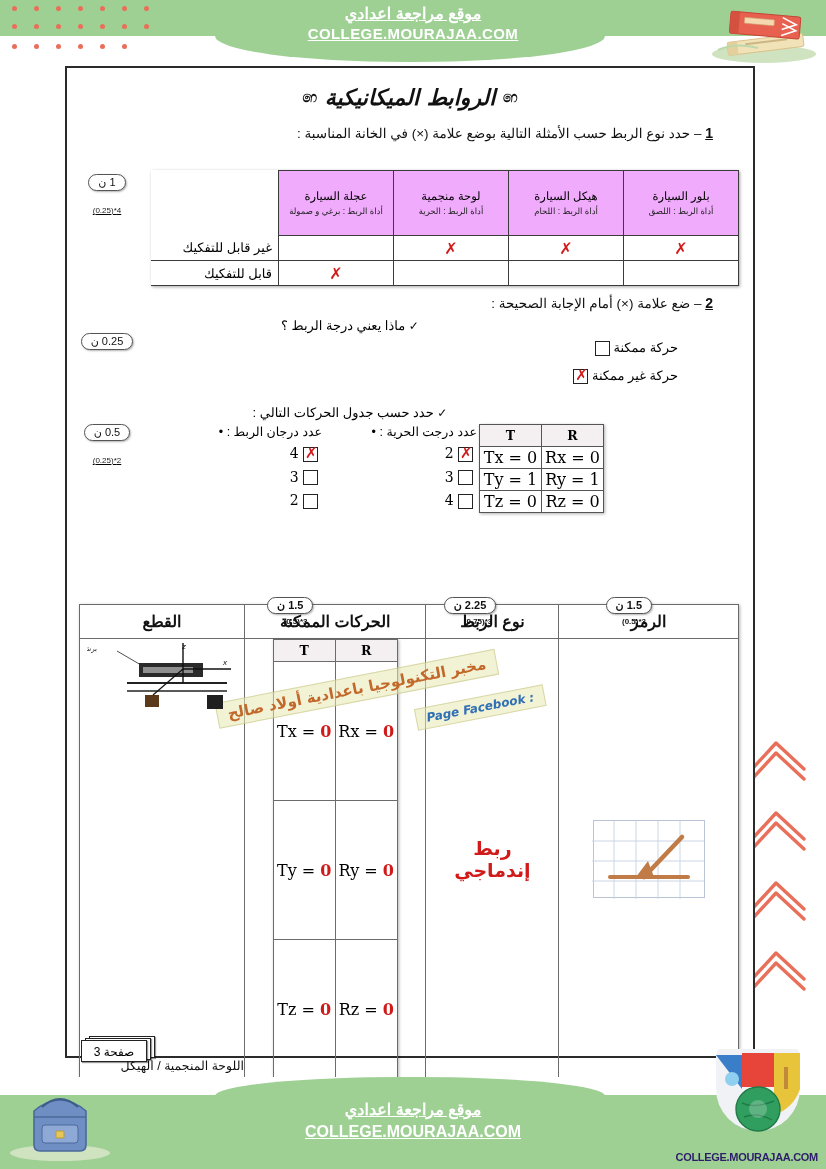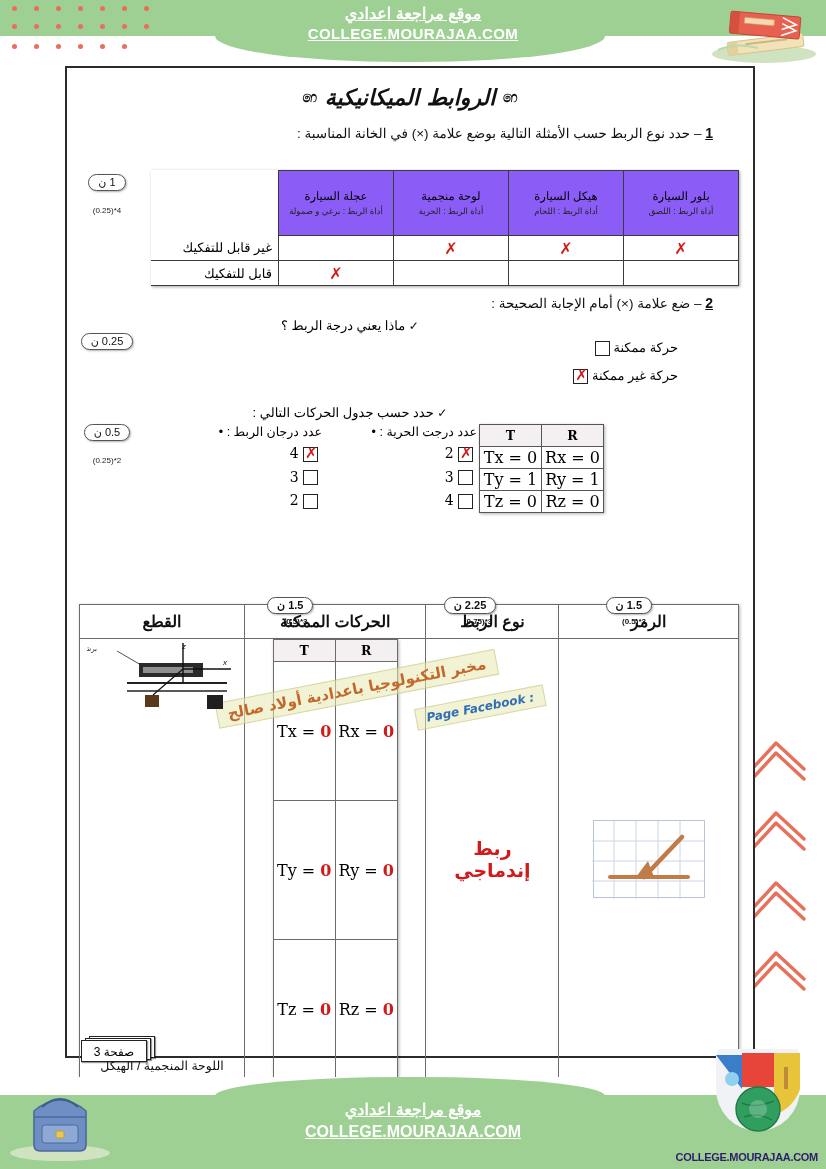--- a/index.html
+++ b/index.html
@@ -88,39 +88,39 @@
   .q-line {
     text-align: right; font-size: 13.5px; color:#111; margin: 14px 40px 6px 0;
     line-height: 18px;
   }
   .q-num { font-weight: bold; font-size: 14px; text-decoration: underline; }
 
   .sub-line { text-align:center; font-size: 13px; margin: 8px 60px 4px 0; }
   .tick { color:#111; font-size: 12px; }
 
   
-  .badge-wrap { position: absolute; text-align: center; width: 64px; }
+  .badge-wrap { position: absolute; text-align: center; width: 64px; text-decoration: underline; }
   .badge {
     display:inline-block; border: 1px solid #555; border-radius: 11px;
     padding: 1px 9px; font-size: 11px; background: #fff; color:#111;
     box-shadow: 1px 1px 2px rgba(0,0,0,.30);
     white-space: nowrap;
   }
   .badge-sub { font-size: 8px; color:#222; margin-top: 15px; }
 
   
   .t1 {
     position: absolute; right: 14px; top: 86px;
     border-collapse: collapse; direction: rtl;
     box-shadow: 1px 1px 3px rgba(0,0,0,.35);
   }
   .t1 td { border: 1px solid #3b3b3b; }
   .t1 .hd {
     width: 115px; height: 40px; text-align:center; vertical-align: middle;
-    padding: 18px 3px; background: #8b5cf6;
+    padding: 18px 3px; background: #f0abfc;
   }
   .t1 .hd .n { font-size: 11.5px; letter-spacing: 1.6px; display:block; line-height: 15px; }
   .t1 .hd .s { font-size: 8.5px; color:#222; display:block; line-height: 11px; margin-top: 2px; }
   .t1 .rowlab {
     width: 128px; height: 25px; text-align: right; padding: 0 6px;
     font-size: 13px; border: none; border-bottom: 1px solid #3b3b3b;
   }
   .t1 .rowlab.first { border-top: none; }
   .t1 .cell { height: 25px; text-align:center; }
   .t1 .corner { border: none; }
@@ -165,21 +165,21 @@
     height: 34px; font-size: 16px; font-weight: bold; color:#111;
     text-align: center; background: #fff; position: relative;
   }
   .t3 .c-piece { width: 165px; }
   .t3 .c-mov   { width: 182px; }
   .t3 .c-type  { width: 133px; }
   .t3 .c-sym   { width: 180px; }
   .t3 tbody td { height: 139px; vertical-align: middle; text-align:center; }
 
   .piece-cell { position: relative; height: 100%; }
-  .piece-cap { font-size: 12.5px; color:#111; position:absolute; bottom: 6px; right: 0; left:0; text-align:center; }
+  .piece-cap { font-size: 12.5px; color:#111; position:absolute; bottom: 6px; right: 0; left:0; text-align:right; }
 
   .link-type {
     color: #d11a1a; font-weight: bold; font-size: 19px; line-height: 22px;
     font-family: "DejaVu Sans", sans-serif;
   }
 
   .sym-box {
     width: 112px; height: 78px; border: 1px solid #b9c4d6; margin: 0 auto;
     position: relative; background:#fff;
   }

